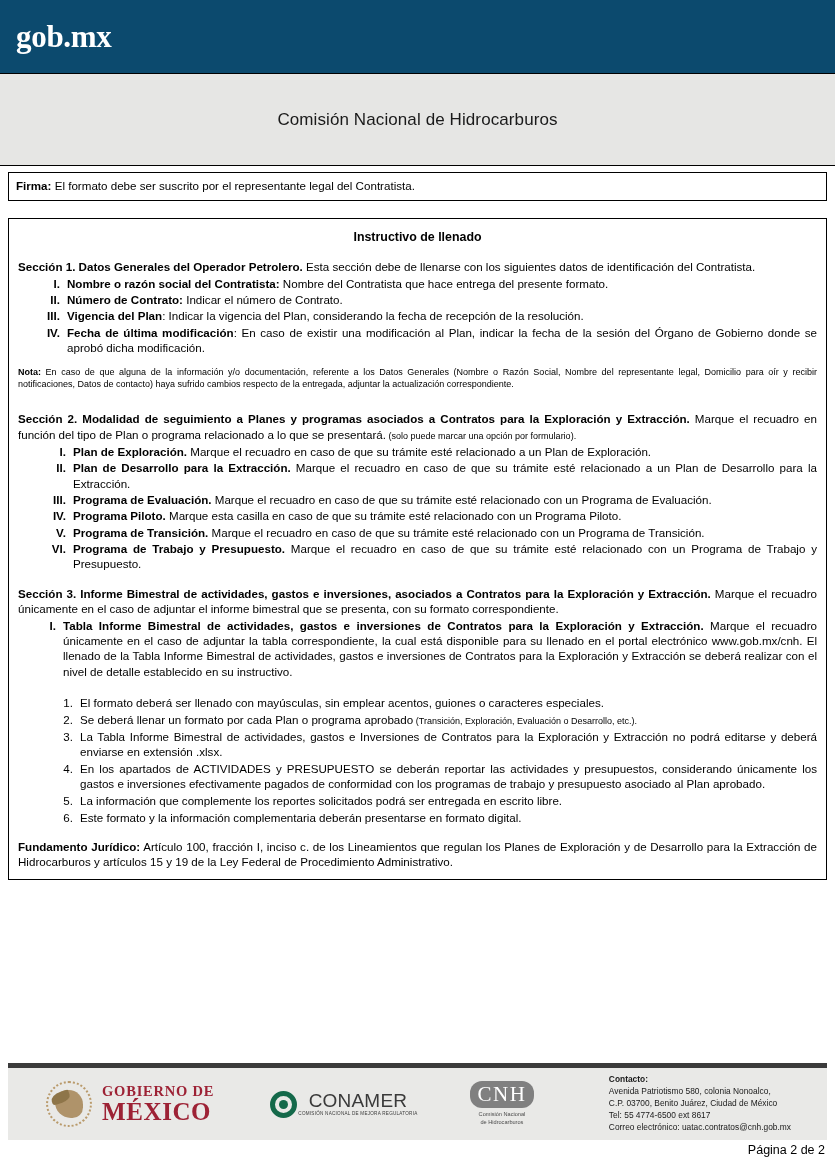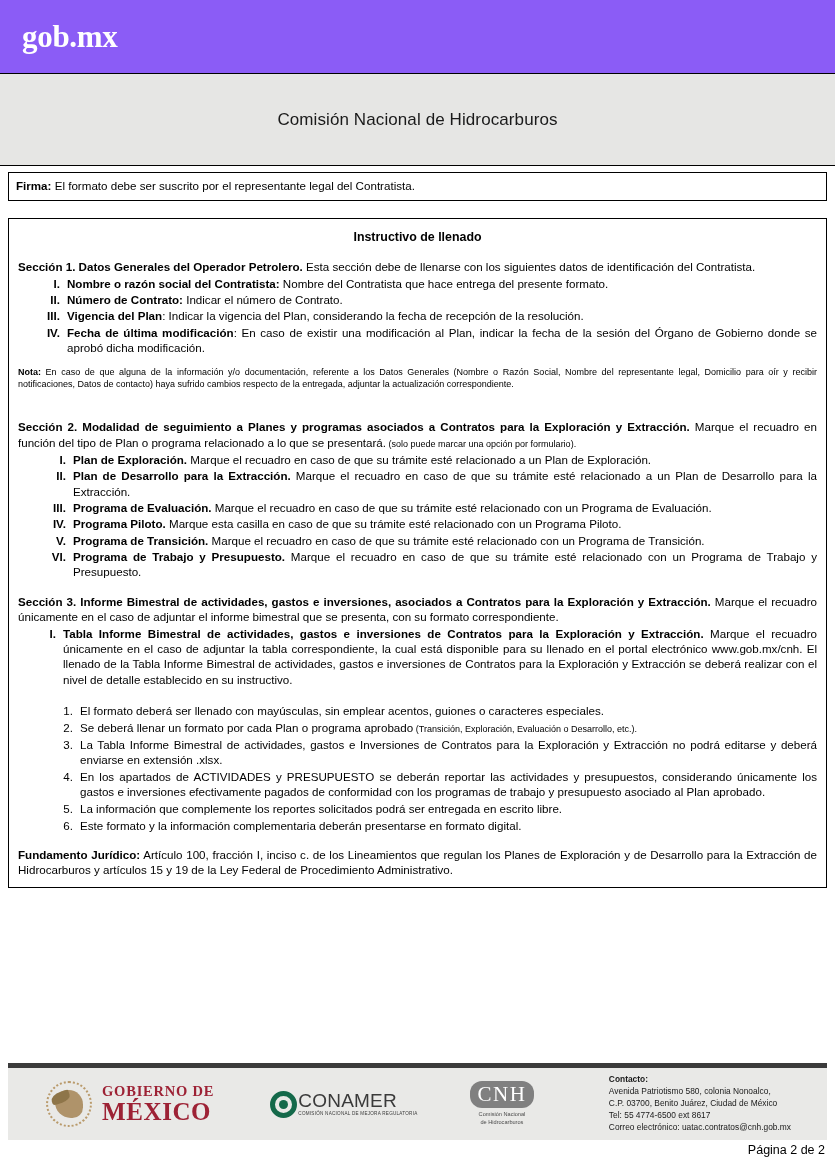--- a/index.html
+++ b/index.html
@@ -15,24 +15,24 @@
     position: relative;
     overflow: hidden;
   }
 
   
   .page-header {
     width: 835px;
     box-sizing: border-box;
   }
   .gobmx-bar {
-    background: #8b5cf6;
+    background: #0c4a6e;
     height: 74px;
     box-sizing: border-box;
-    padding: 0 0 0 22px;
+    padding: 0 0 0 16px;
     display: flex;
     align-items: center;
     border-bottom: 1px solid #000;
   }
   .gobmx-logo {
     color: #ffffff;
     font-family: "Liberation Serif", serif;
     font-weight: bold;
     font-size: 31px;
     letter-spacing: -0.3px;
@@ -91,21 +91,21 @@
     font-size: 11.6px;
     text-align: justify;
     margin: 0 0 2px 0;
     line-height: 1.3;
   }
   .sec-head b { font-weight: bold; }
 
   .nota {
     font-size: 9px;
     line-height: 1.35;
-    margin: 11px 0 16px 0;
+    margin: 11px 0 8px 0;
     text-align: justify;
   }
   .nota b { font-weight: bold; }
 
   
   ul.roman, ul.numbers {
     list-style: none;
     margin: 2px 0 0 0;
     padding: 0;
   }
@@ -244,20 +244,21 @@
     width: 9px; height: 9px;
     background: #14694a;
     border-radius: 50%;
   }
   .conamer-text { margin-left: 1px; }
   .conamer-name {
     font-size: 19px;
     color: #3a3a3a;
     letter-spacing: 0.2px;
     line-height: 1;
+    text-align: center;
   }
   .conamer-sub {
     font-size: 4.6px;
     color: #3a3a3a;
     letter-spacing: 0.25px;
     margin-top: 2px;
     line-height: 1;
   }
 
   

